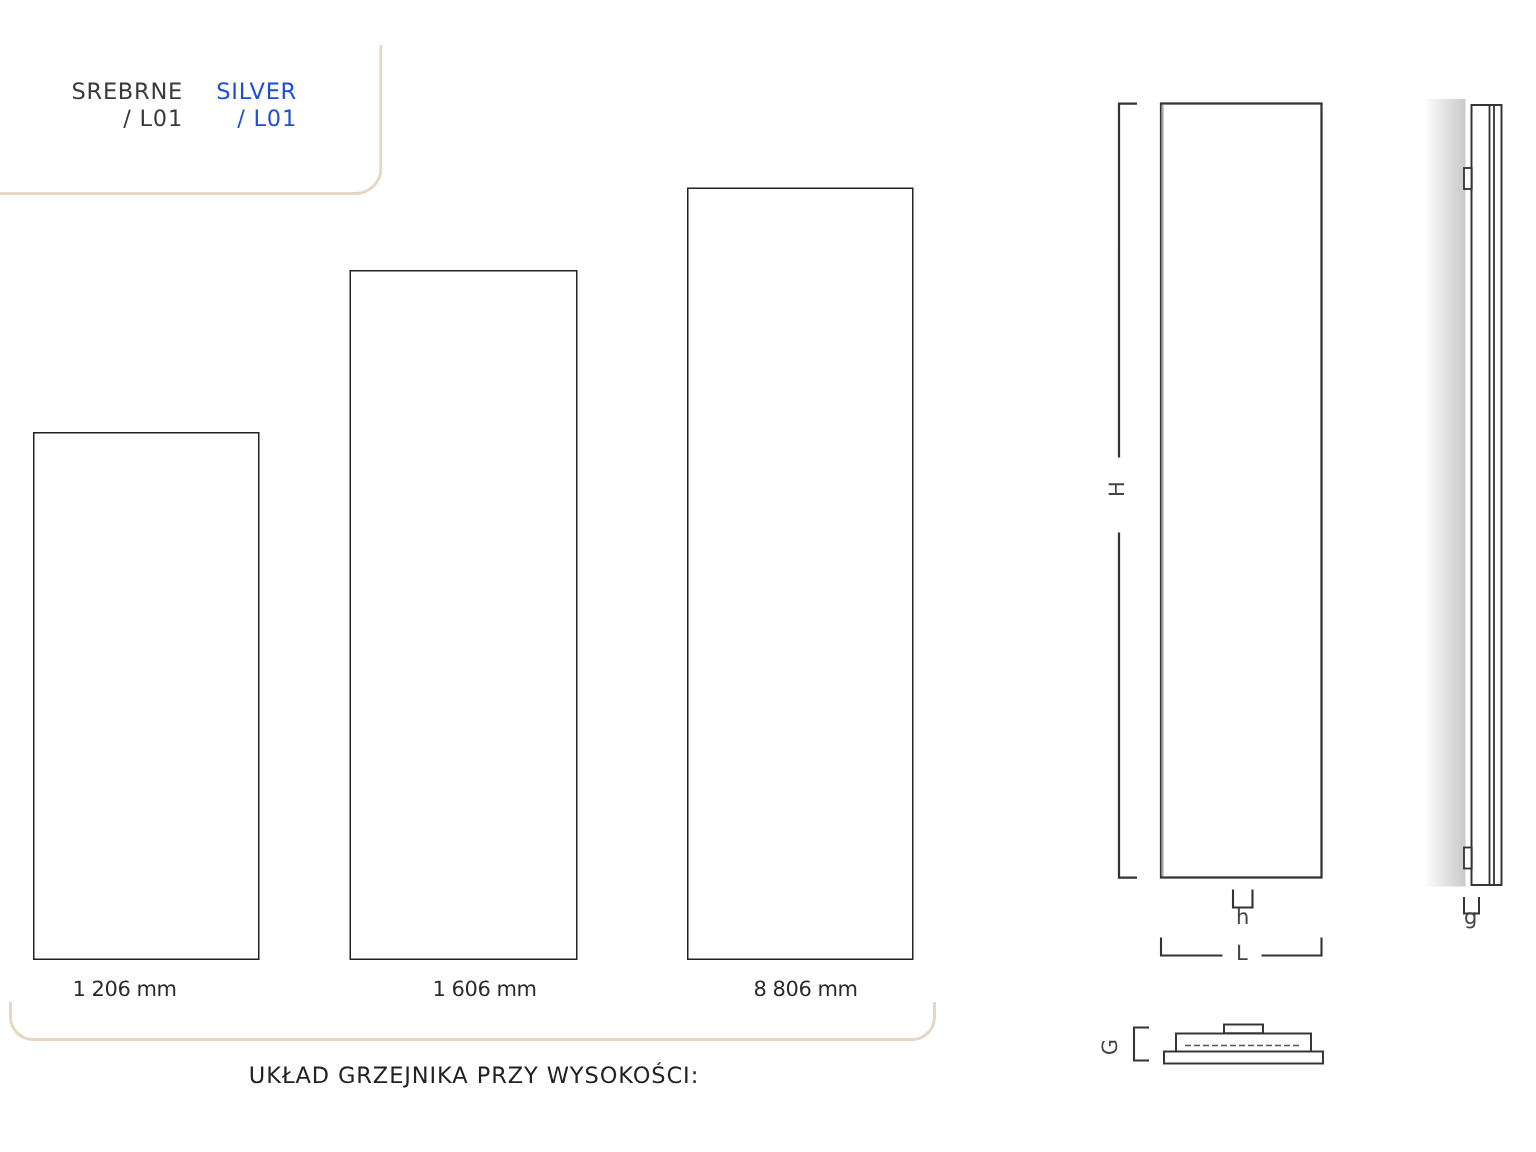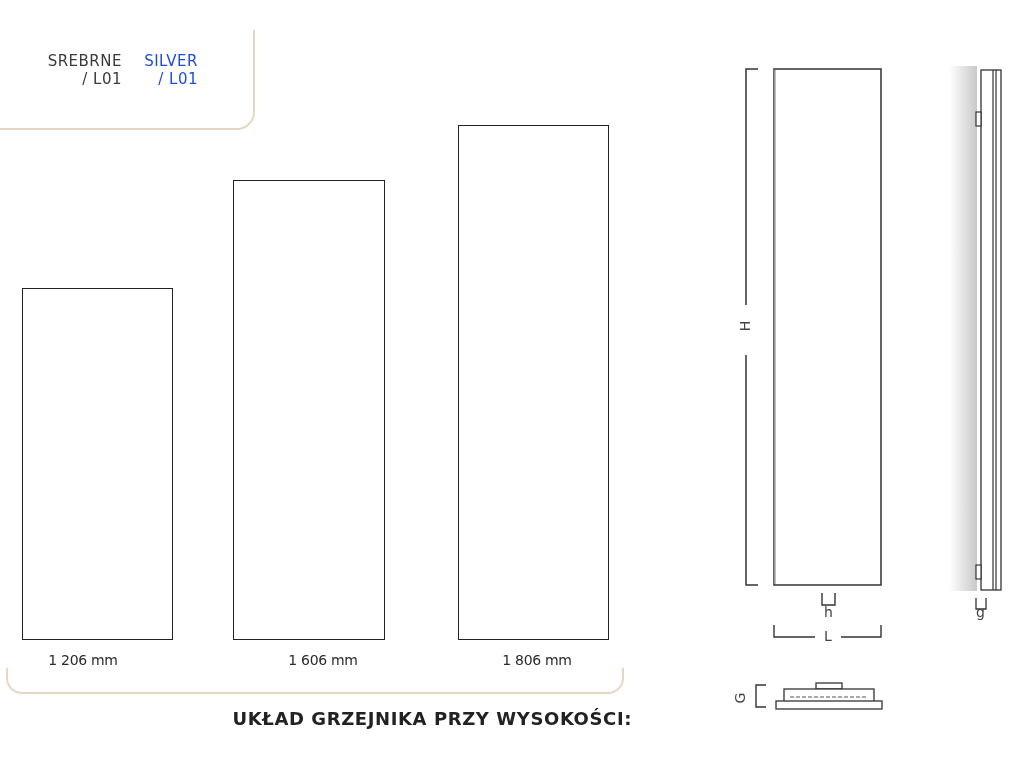--- a/index.html
+++ b/index.html
@@ -16,21 +16,21 @@
     .tag-text { font-size: 15px; letter-spacing: 0.5px; line-height: 18px; text-align: right; }
     .tag-pl { left: 26px; top: 52px; width: 96px; color: #3a3a3a; }
     .tag-en { left: 136px; top: 52px; width: 62px; color: #1d4ed8; }
     .radiator { border: 1.5px solid #222; box-sizing: border-box; background: #fff; }
     .height-label { font-size: 14px; color: #2a2a2a; text-align: center; width: 150px; letter-spacing: -0.3px; }
     .bracket {
       left: 6px; top: 668px; width: 618px; height: 26px;
       border: 2px solid #e6d7c3; border-top: none; box-sizing: border-box;
       border-bottom-left-radius: 16px; border-bottom-right-radius: 16px;
     }
-    .caption { left: 0; top: 708px; width: 632px; text-align: right; font-size: 18px; letter-spacing: 0.6px; color: #222; font-weight: bold; }
+    .caption { left: 0; top: 708px; width: 632px; text-align: center; font-size: 15px; letter-spacing: 0.6px; color: #222; }
     .dim-label { font-size: 14px; color: #444; }
   </style>
 </head>
 <body>
 
 <div class="abs tag-box"></div>
 <div class="abs tag-text tag-pl">
   <div>SREBRNE</div>
   <div>/ L01</div>
 </div>
@@ -38,21 +38,21 @@
   <div>SILVER</div>
   <div>/ L01</div>
 </div>
 
 <div class="abs radiator" style="left:22px; top:288px; width:151px; height:352px;"></div>
 <div class="abs radiator" style="left:233px; top:180px; width:152px; height:460px;"></div>
 <div class="abs radiator" style="left:458px; top:125px; width:151px; height:515px;"></div>
 
 <div class="abs height-label" style="left:8px; top:652px;">1 206 mm</div>
 <div class="abs height-label" style="left:248px; top:652px;">1 606 mm</div>
-<div class="abs height-label" style="left:462px; top:652px;">1 806 mm</div>
+<div class="abs height-label" style="left:462px; top:652px;">8 806 mm</div>
 
 <div class="abs bracket"></div>
 <div class="abs caption">UKŁAD GRZEJNIKA PRZY WYSOKOŚCI:</div>
 
 <svg class="abs" style="left:720px; top:55px;" width="180" height="670" viewBox="0 0 180 670">
 
   <polyline points="38,14 26,14 26,250" fill="none" stroke="#333" stroke-width="1.5"></polyline>
   <polyline points="26,300 26,530 38,530" fill="none" stroke="#333" stroke-width="1.5"></polyline>
 
   <rect x="54" y="14" width="107" height="516" fill="#fff" stroke="#333" stroke-width="1.5"></rect>

